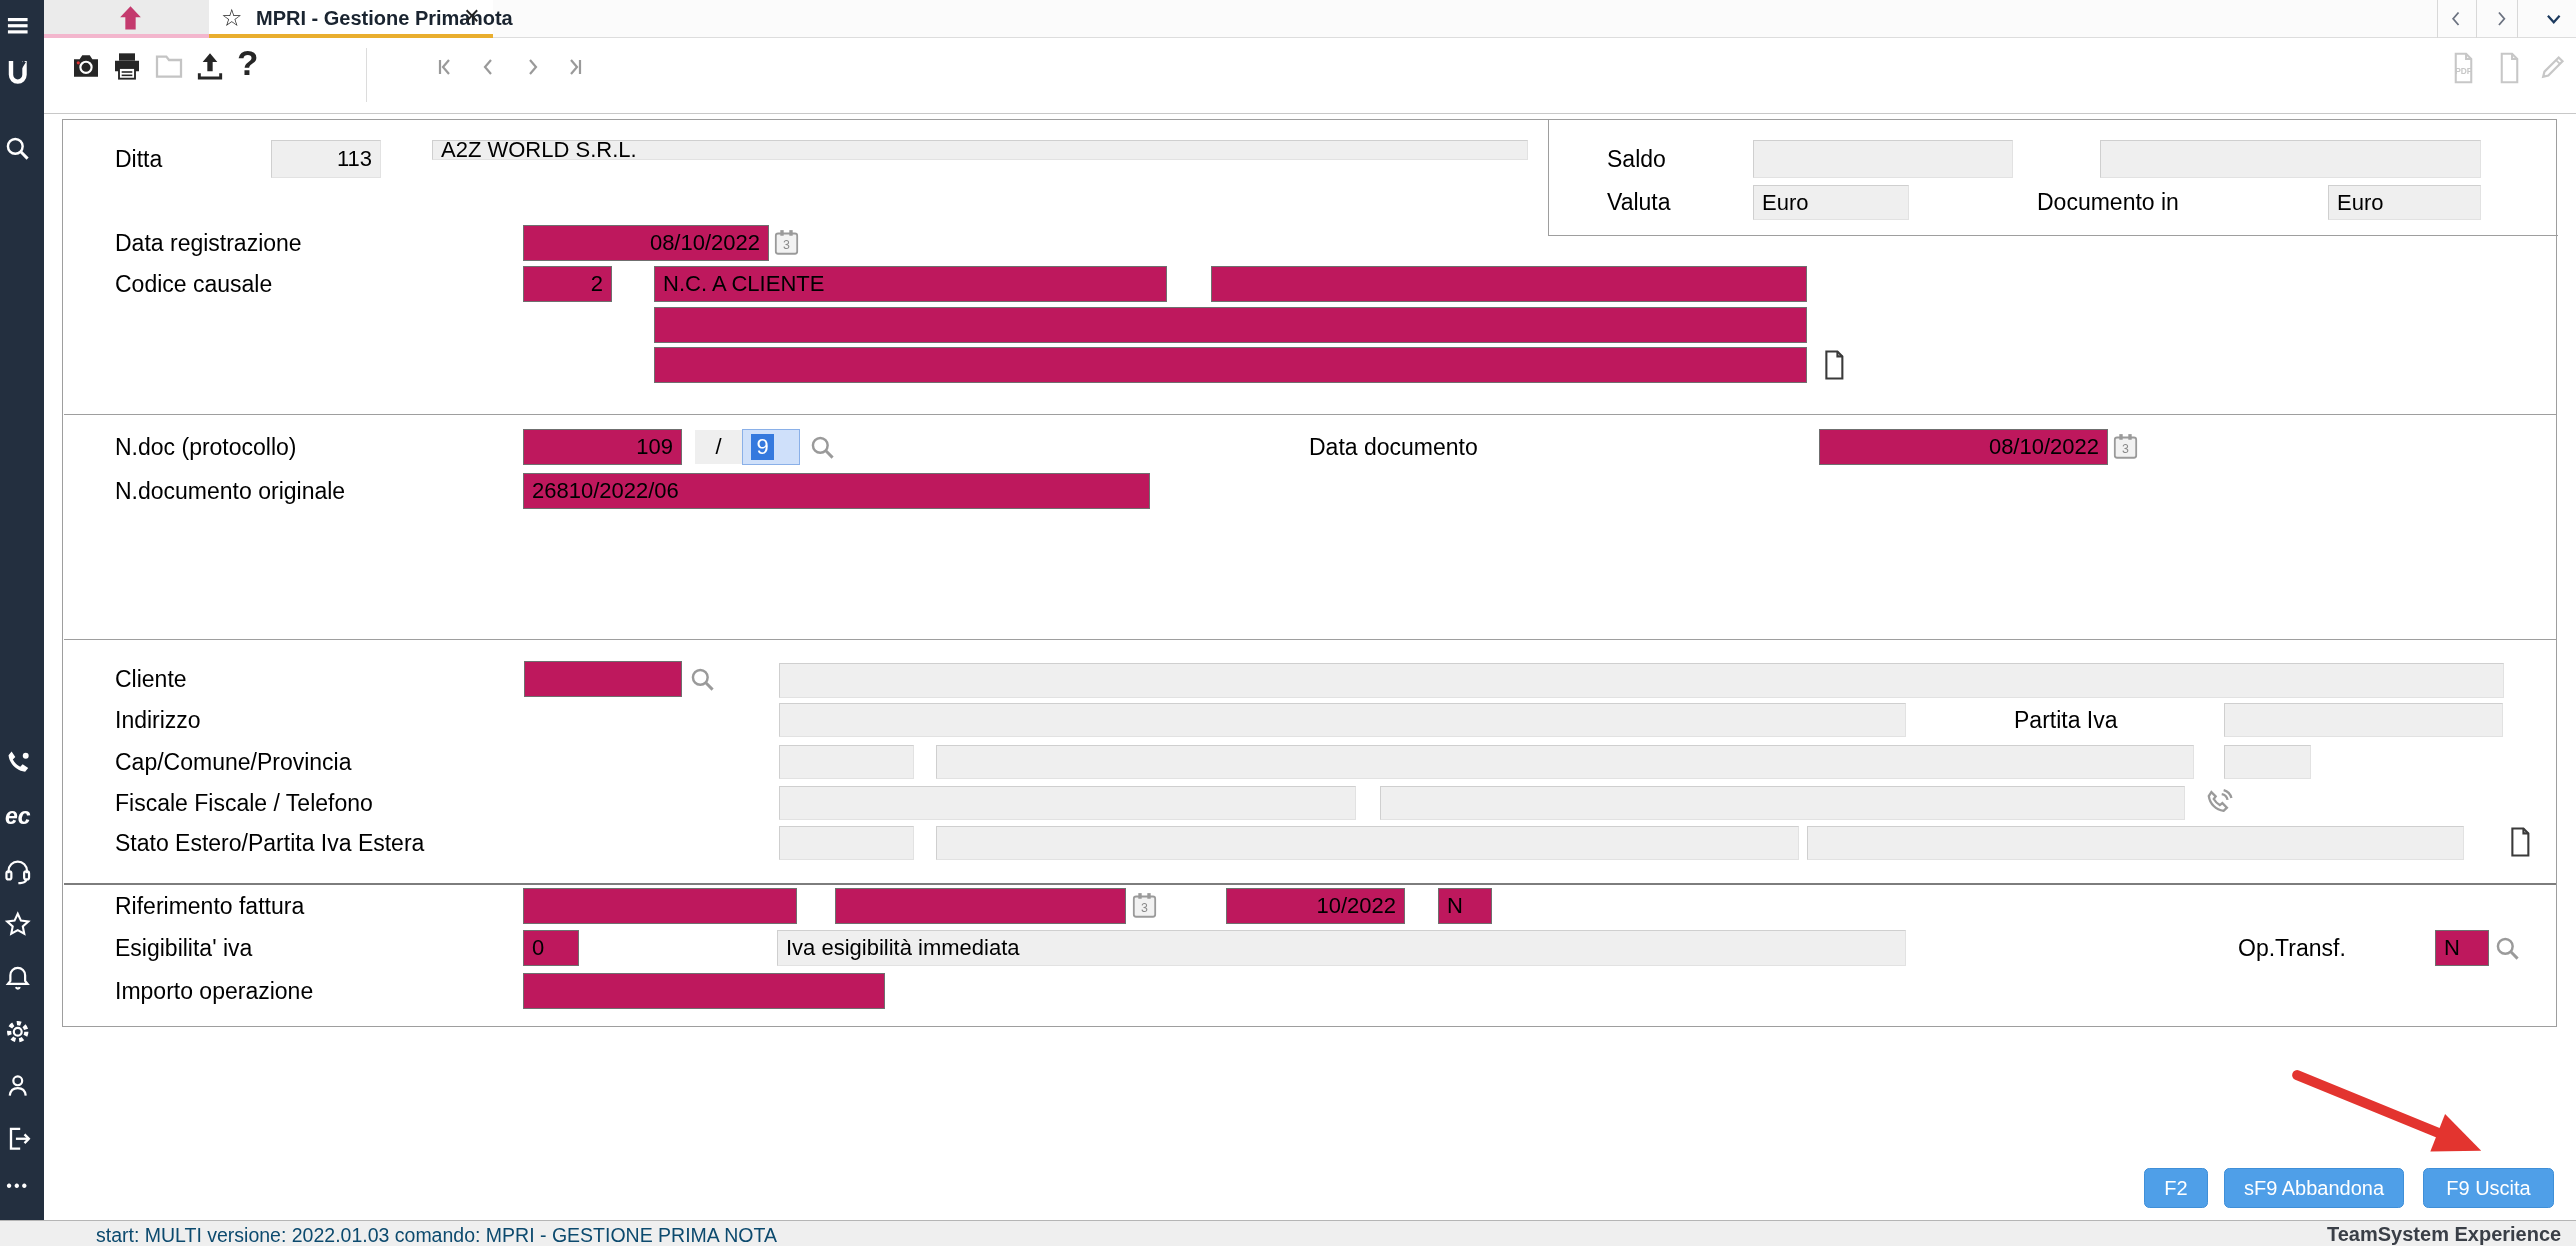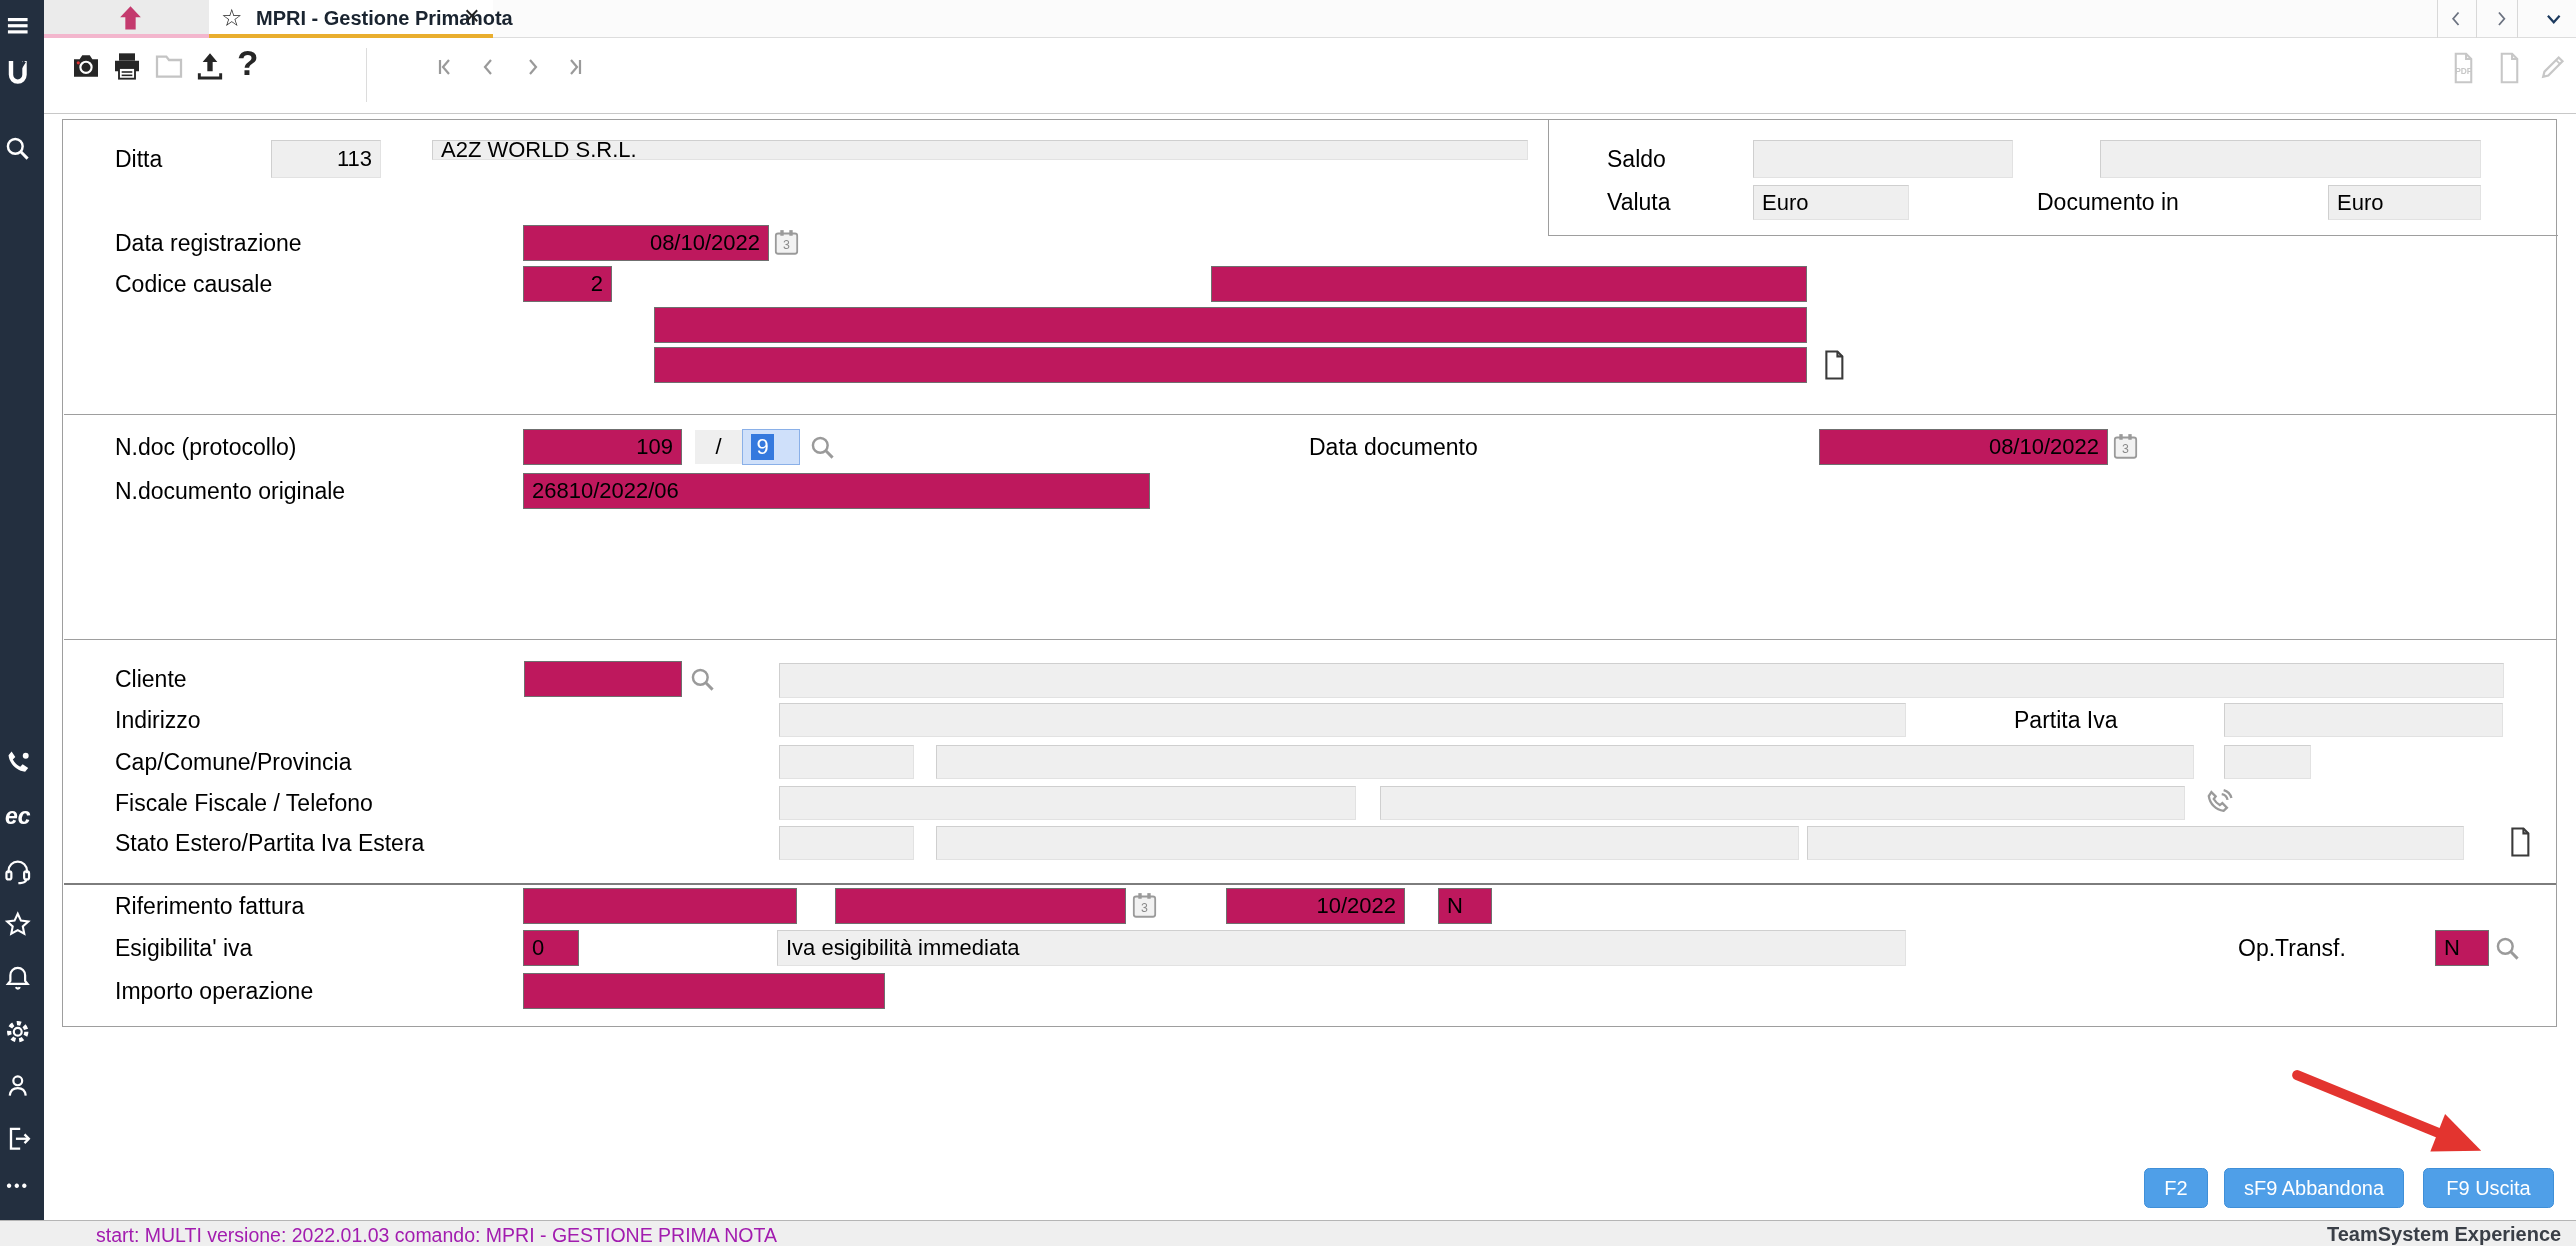--- a/index.html
+++ b/index.html
@@ -233,20 +233,21 @@
     <svg viewBox="0 0 24 26" width="27" height="31">
         <rect x="2.5" y="5" width="19" height="18" rx="2" fill="#f2f2f2" stroke="#9a9a9a" stroke-width="1.6"></rect>
         <rect x="6.5" y="2" width="3" height="5" fill="#9a9a9a"></rect>
         <rect x="14.5" y="2" width="3" height="5" fill="#9a9a9a"></rect>
         <text x="12" y="19" font-size="11" fill="#8a8a8a" text-anchor="middle">3</text>
       </svg>
   </div>
 
   <div class="lbl" style="left:115px;top:266px;height:36px;">Codice causale</div>
   <div class="fld w r" style="left:523px;top:266px;width:89px;height:36px;">2</div>
+  <div class="fld w" style="left:654px;top:266px;width:513px;height:36px;">N.C. A  CLIENTE</div>
   <div class="fld w" style="left:1211px;top:266px;width:596px;height:36px;"></div>
   <div class="fld w" style="left:654px;top:307px;width:1153px;height:36px;"></div>
   <div class="fld w" style="left:654px;top:347px;width:1153px;height:36px;"></div>
   <div class="abs" style="left:1819px;top:349px;">
     <svg viewBox="0 0 24 26" width="29.5" height="32">
         <path d="M6 2h9l4 4v18H6z" fill="#fff" stroke="#3a3a3a" stroke-width="1.7"></path>
         <path d="M15 2v4h4" fill="none" stroke="#3a3a3a" stroke-width="1.7"></path>
       </svg>
   </div>
 
@@ -352,18 +353,18 @@
   <div class="btn" style="left:2423px;top:1168px;width:129px;height:38px;">F9 Uscita</div>
 
   <div class="abs" style="left:2267px;top:1053px;width:241px;height:134px;pointer-events:none;z-index:20;">
     <svg width="241" height="134" viewBox="0 0 360 200">
         <line x1="45" y1="33" x2="255" y2="119" stroke="#e3342f" stroke-width="15" stroke-linecap="round"></line>
         <polygon points="320,146 244,147 266,91" fill="#e3342f"></polygon>
       </svg>
   </div>
 
   <div class="abs" style="left:0;top:1220px;width:2576px;height:27px;background:#efefef;border-top:1.3px solid #b5b5b5;box-sizing:border-box;">
-    <span style="position:absolute;left:96px;top:2.7px;font-size:19.5px;color:#a21caf;white-space:nowrap;">start: MULTI versione: 2022.01.03 comando: MPRI - GESTIONE PRIMA NOTA</span>
+    <span style="position:absolute;left:96px;top:2.7px;font-size:19.5px;color:#0c4a6e;white-space:nowrap;">start: MULTI versione: 2022.01.03 comando: MPRI - GESTIONE PRIMA NOTA</span>
     <span style="position:absolute;right:14.8px;top:2px;font-size:20px;font-weight:bold;color:#3a3f47;white-space:nowrap;">TeamSystem Experience</span>
   </div>
 
 </div>
 
 
 </body></html>

